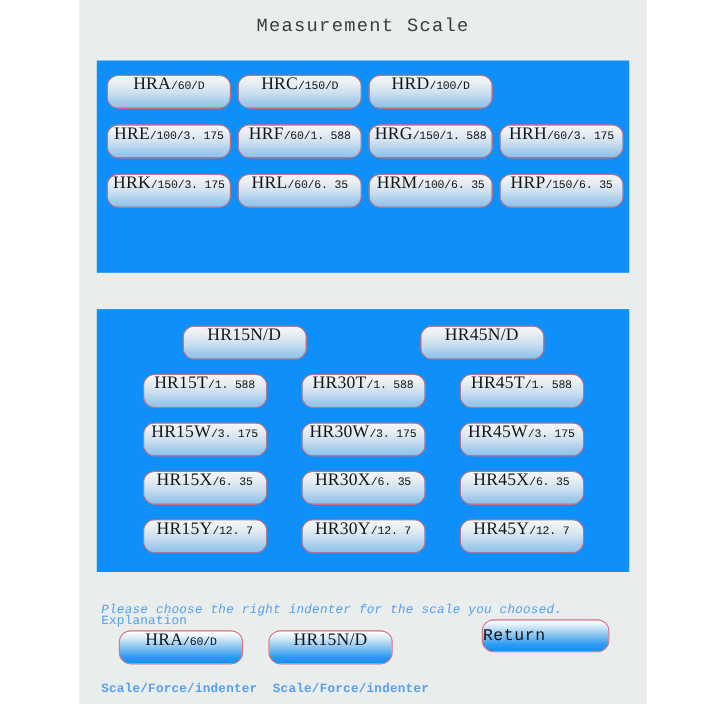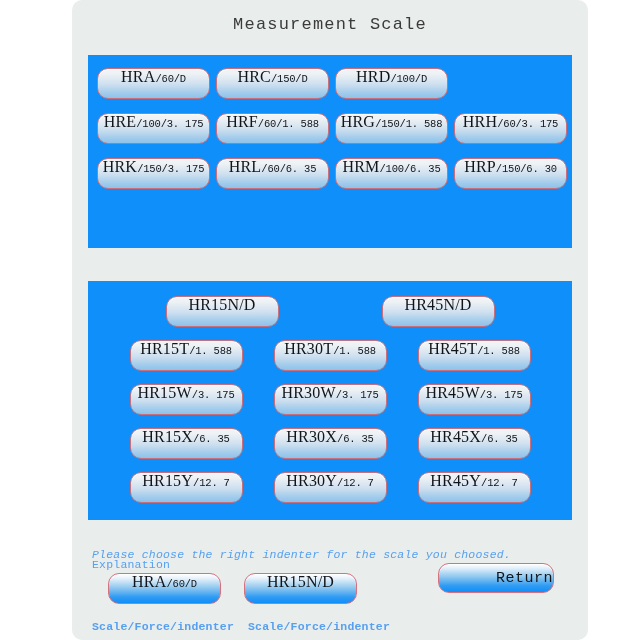--- a/index.html
+++ b/index.html
@@ -14,21 +14,20 @@
     font-family: "Liberation Serif", serif;
   }
   #app {
     position: absolute;
     left: 72px;
     top: 0;
     width: 516px;
     height: 640px;
     background: #e9edec;
     box-sizing: border-box;
-    border-radius: 10px;
   }
   .page-title {
     text-align: center;
     font-family: "Liberation Mono", monospace;
     font-size: 17px;
     color: #3b3b3b;
     letter-spacing: 1.2px;
     padding-top: 12px;
     height: 26px;
     line-height: 26px;
@@ -149,21 +148,21 @@
 
   #return-button {
     position: absolute;
     left: 366px;
     top: 563px;
     width: 116px;
     height: 30px;
     box-sizing: border-box;
     display: flex;
     align-items: center;
-    justify-content: flex-end;
+    justify-content: flex-start;
     border: 1px solid #d4737f;
     border-radius: 11px;
     background: linear-gradient(to bottom, #ffffff 0%, #e6f1fb 13%, #8ec7ef 46%, #2f9bf3 78%, #0e8ffa 100%);
     box-shadow: inset 0 1px 0 rgba(255,255,255,0.85);
     font-family: "Liberation Mono", monospace;
     font-size: 15px;
     color: #11151a;
     letter-spacing: 0.5px;
     cursor: pointer;
   }
@@ -231,21 +230,21 @@
         <div class="scale-btn">
           <span class="btn-main">HRL</span>
           <span class="btn-sub">/60/6. 35</span>
         </div>
         <div class="scale-btn">
           <span class="btn-main">HRM</span>
           <span class="btn-sub">/100/6. 35</span>
         </div>
         <div class="scale-btn">
           <span class="btn-main">HRP</span>
-          <span class="btn-sub">/150/6. 30</span>
+          <span class="btn-sub">/150/6. 35</span>
         </div>
       </div>
     </div>
 
   <div class="panel" id="panel-superficial">
       <div class="btn-row">
         <div class="scale-btn">
           <span class="btn-main">HR15N/D</span>
           <span class="btn-sub"></span>
         </div>

